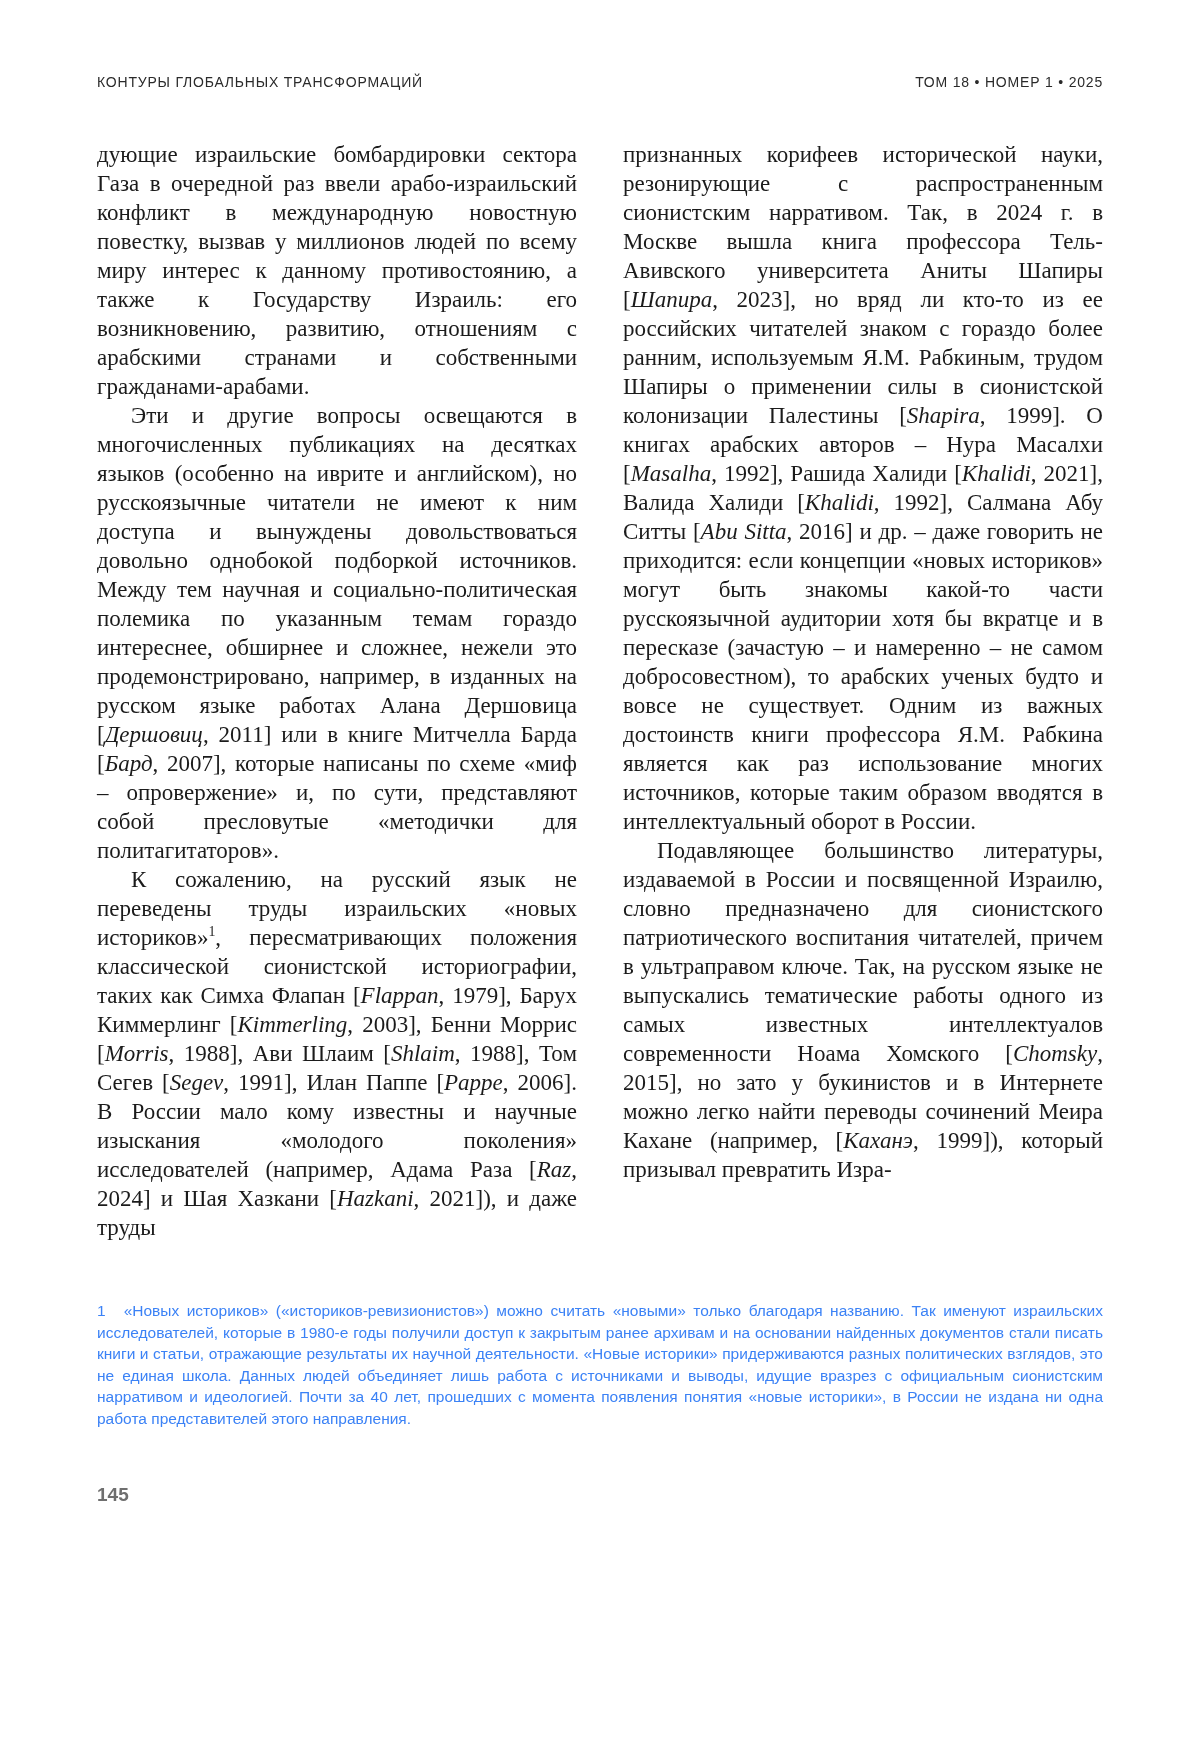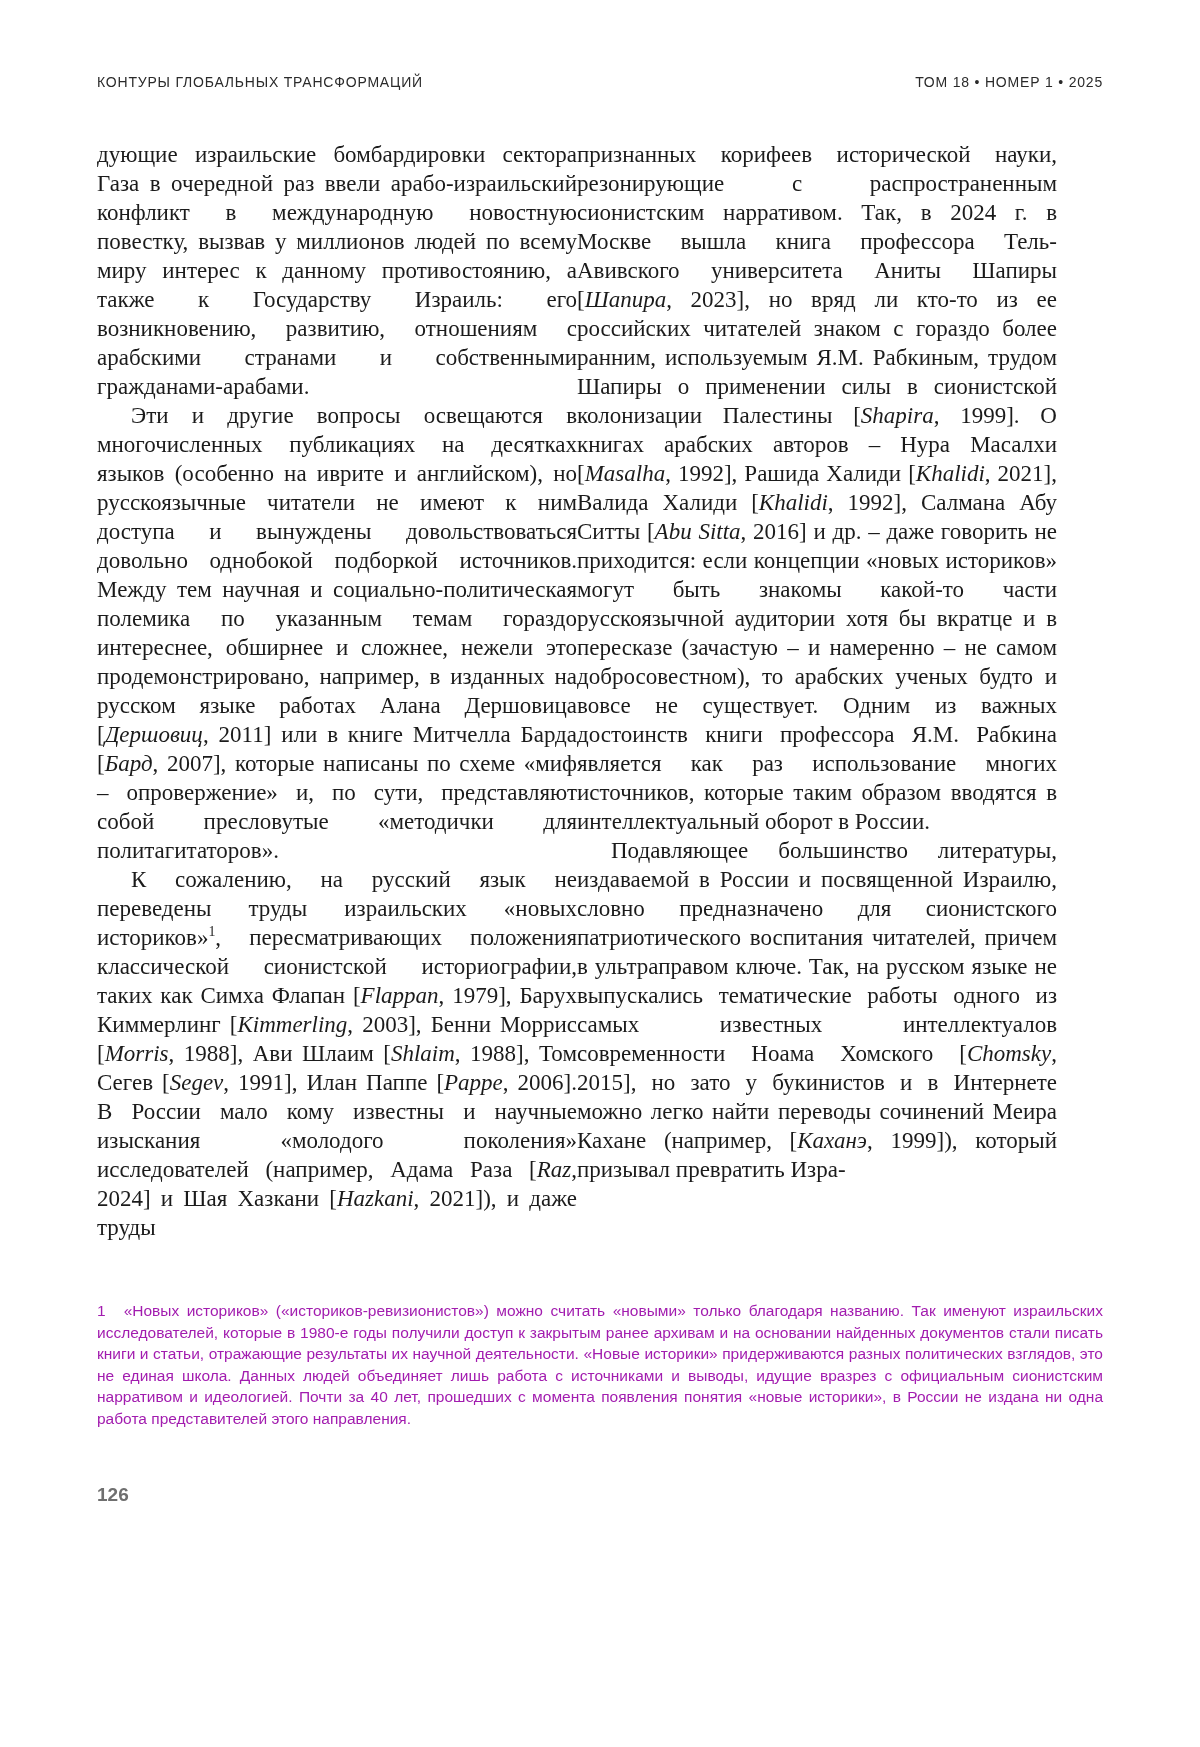--- a/index.html
+++ b/index.html
@@ -26,20 +26,21 @@
     font-size: 14px;
     letter-spacing: 0.8px;
     color: #2a2a2a;
   }
   .content {
     position: absolute;
     top: 140px;
     left: 97px;
     width: 1006px;
     display: flex;
+    gap: 46px;
   }
   .col {
     width: 480px;
     font-family: "Liberation Serif", serif;
     font-size: 23px;
     line-height: 29px;
     color: #1b1b1b;
     text-align: justify;
     hyphens: auto;
     -webkit-hyphens: auto;
@@ -60,21 +61,21 @@
     vertical-align: super;
   }
   .footnote {
     position: absolute;
     top: 1300px;
     left: 97px;
     width: 1006px;
     font-family: "Liberation Sans", sans-serif;
     font-size: 15.5px;
     line-height: 21.5px;
-    color: #a21caf;
+    color: #3b82f6;
     text-align: justify;
   }
   .footnote p { margin: 0; }
   .footnote .fn-marker {
     padding-right: 18px;
   }
   .page-number {
     position: absolute;
     top: 1484px;
     left: 97px;
@@ -105,15 +106,15 @@
         <p class="para indent"><span>Подавляющее большинство литературы, издаваемой в России и посвященной Израилю, словно предназначено для сионистского патриотического воспитания читателей, причем в ультраправом ключе. Так, на русском языке не выпускались тематические работы одного из самых известных интеллектуалов современности Ноама Хомского [</span><i>Chomsky</i><span>, 2015], но зато у букинистов и в Интернете можно легко найти переводы сочинений Меира Кахане (например, [</span><i>Каханэ</i><span>, 1999]), который призывал превратить Изра-</span></p>
       </div>
   </div>
 
   <div class="footnote">
     <p>
       <span class="fn-marker">1</span><span>«Новых историков» («историков-ревизионистов») можно считать «новыми» только благодаря названию. Так именуют израильских исследователей, которые в 1980-е годы получили доступ к закрытым ранее архивам и на основании найденных документов стали писать книги и статьи, отражающие результаты их научной деятельности. «Новые историки» придерживаются разных политических взглядов, это не единая школа. Данных людей объединяет лишь работа с источниками и выводы, идущие вразрез с официальным сионистским нарративом и идеологией. Почти за 40 лет, прошедших с момента появления понятия «новые историки», в России не издана ни одна работа представителей этого направления.</span>
     </p>
   </div>
 
-  <div class="page-number">126</div>
+  <div class="page-number">145</div>
 
 </div>
 
 </body></html>

